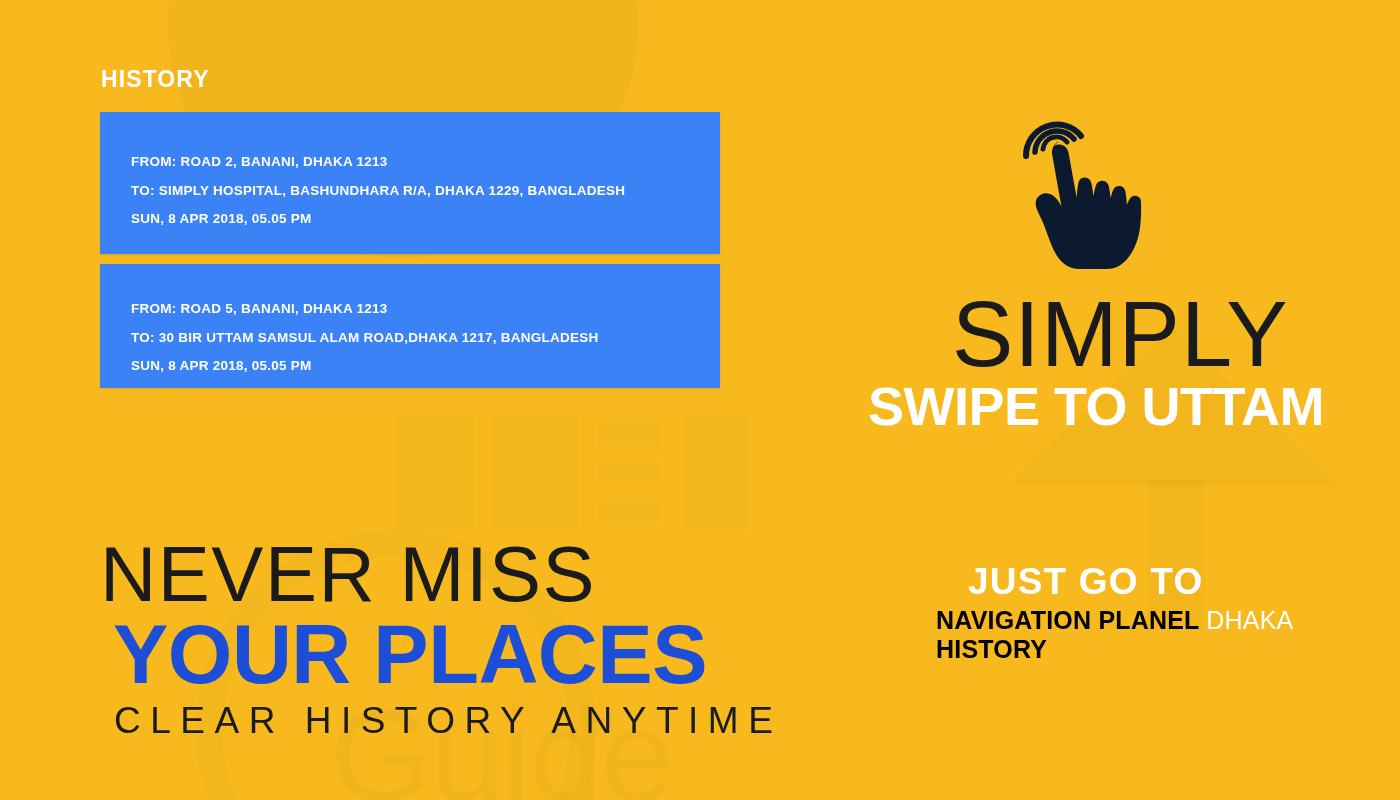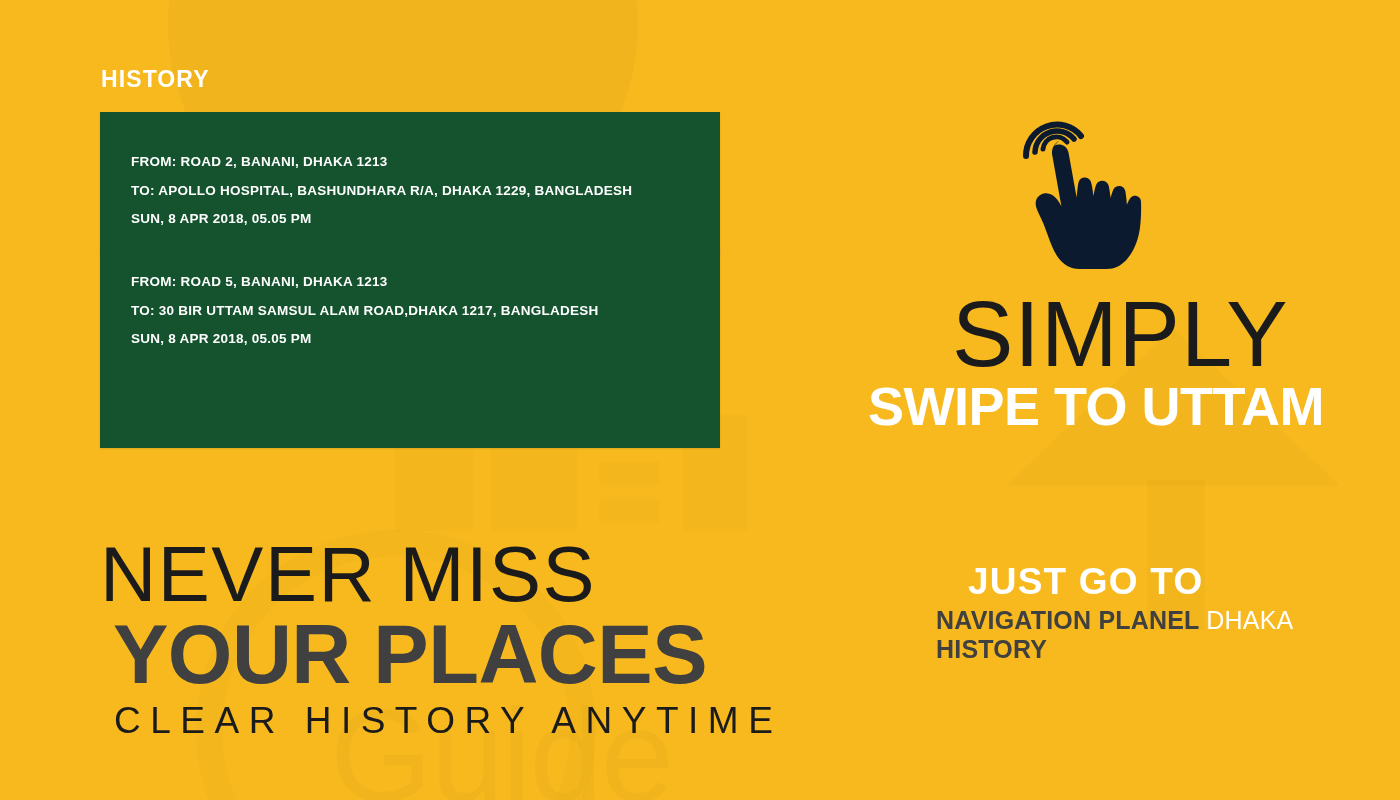--- a/index.html
+++ b/index.html
@@ -100,27 +100,27 @@
     font-size: 23px;
     font-weight: 700;
     color: #FFFFFF;
     letter-spacing: 1.1px;
   }
 
   .history-card {
     position: absolute;
     left: 100px;
     width: 620px;
-    background: #14532d;
+    background: #3b82f6;
     box-sizing: border-box;
     padding-left: 31px;
     box-shadow: 0 1px 2px rgba(0,0,0,0.10);
   }
   .history-card.card-1 { top: 112px; height: 142px; padding-top: 36px; }
-  .history-card.card-2 { top: 248px; height: 200px; padding-top: 20px; }
+  .history-card.card-2 { top: 264px; height: 124px; padding-top: 31px; }
 
   .trip-line {
     color: #FFFFFF;
     font-size: 13.5px;
     font-weight: 700;
     letter-spacing: 0.25px;
     line-height: 28.5px;
     white-space: nowrap;
   }
 
@@ -135,21 +135,21 @@
     line-height: 76px;
     font-weight: 300;
     color: #1B1B1B;
     letter-spacing: 1.5px;
     margin-top: 44px;
   }
   .hl-bold {
     font-size: 83px;
     line-height: 86px;
     font-weight: 700;
-    color: #404040;
+    color: #1d4ed8;
     letter-spacing: -0.5px;
     margin-left: 13px;
   }
   .hl-spaced {
     font-size: 37px;
     line-height: 46px;
     font-weight: 400;
     color: #1B1B1B;
     letter-spacing: 9.5px;
     margin-left: 14px;
@@ -201,41 +201,41 @@
     margin-left: 32px;
   }
   .goto-line2 {
     font-size: 25px;
     line-height: 29px;
     font-weight: 700;
     letter-spacing: 0.2px;
     margin-top: 4px;
     max-width: 390px;
   }
-  .tok-dark { color: #404040; margin-top: 44px; }
+  .tok-dark { color: #000000; margin-top: 44px; }
   .tok-light { color: #FFFFFF; font-weight: 500; }
 </style>
 </head>
 <body>
 
 <div id="poster">
 
   <div class="wm-layer">
     <div class="wm-circle"></div>
     <div class="wm-bars"></div>
     <div class="wm-blockY"></div>
     <div class="wm-circle-b"></div>
     <div class="wm-word">Guide</div>
   </div>
 
   <div class="history-label">HISTORY</div>
 
   <div class="history-card card-1">
     <div class="trip-line">FROM: ROAD 2, BANANI, DHAKA 1213</div>
-    <div class="trip-line">TO: APOLLO HOSPITAL, BASHUNDHARA R/A, DHAKA 1229, BANGLADESH</div>
+    <div class="trip-line">TO: SIMPLY HOSPITAL, BASHUNDHARA R/A, DHAKA 1229, BANGLADESH</div>
     <div class="trip-line">SUN, 8 APR 2018, 05.05 PM</div>
   </div>
 
   <div class="history-card card-2">
     <div class="trip-line">FROM: ROAD 5, BANANI, DHAKA 1213</div>
     <div class="trip-line">TO: 30 BIR UTTAM SAMSUL ALAM ROAD,DHAKA 1217, BANGLADESH</div>
     <div class="trip-line">SUN, 8 APR 2018, 05.05 PM</div>
   </div>
 
   <div class="headline">

